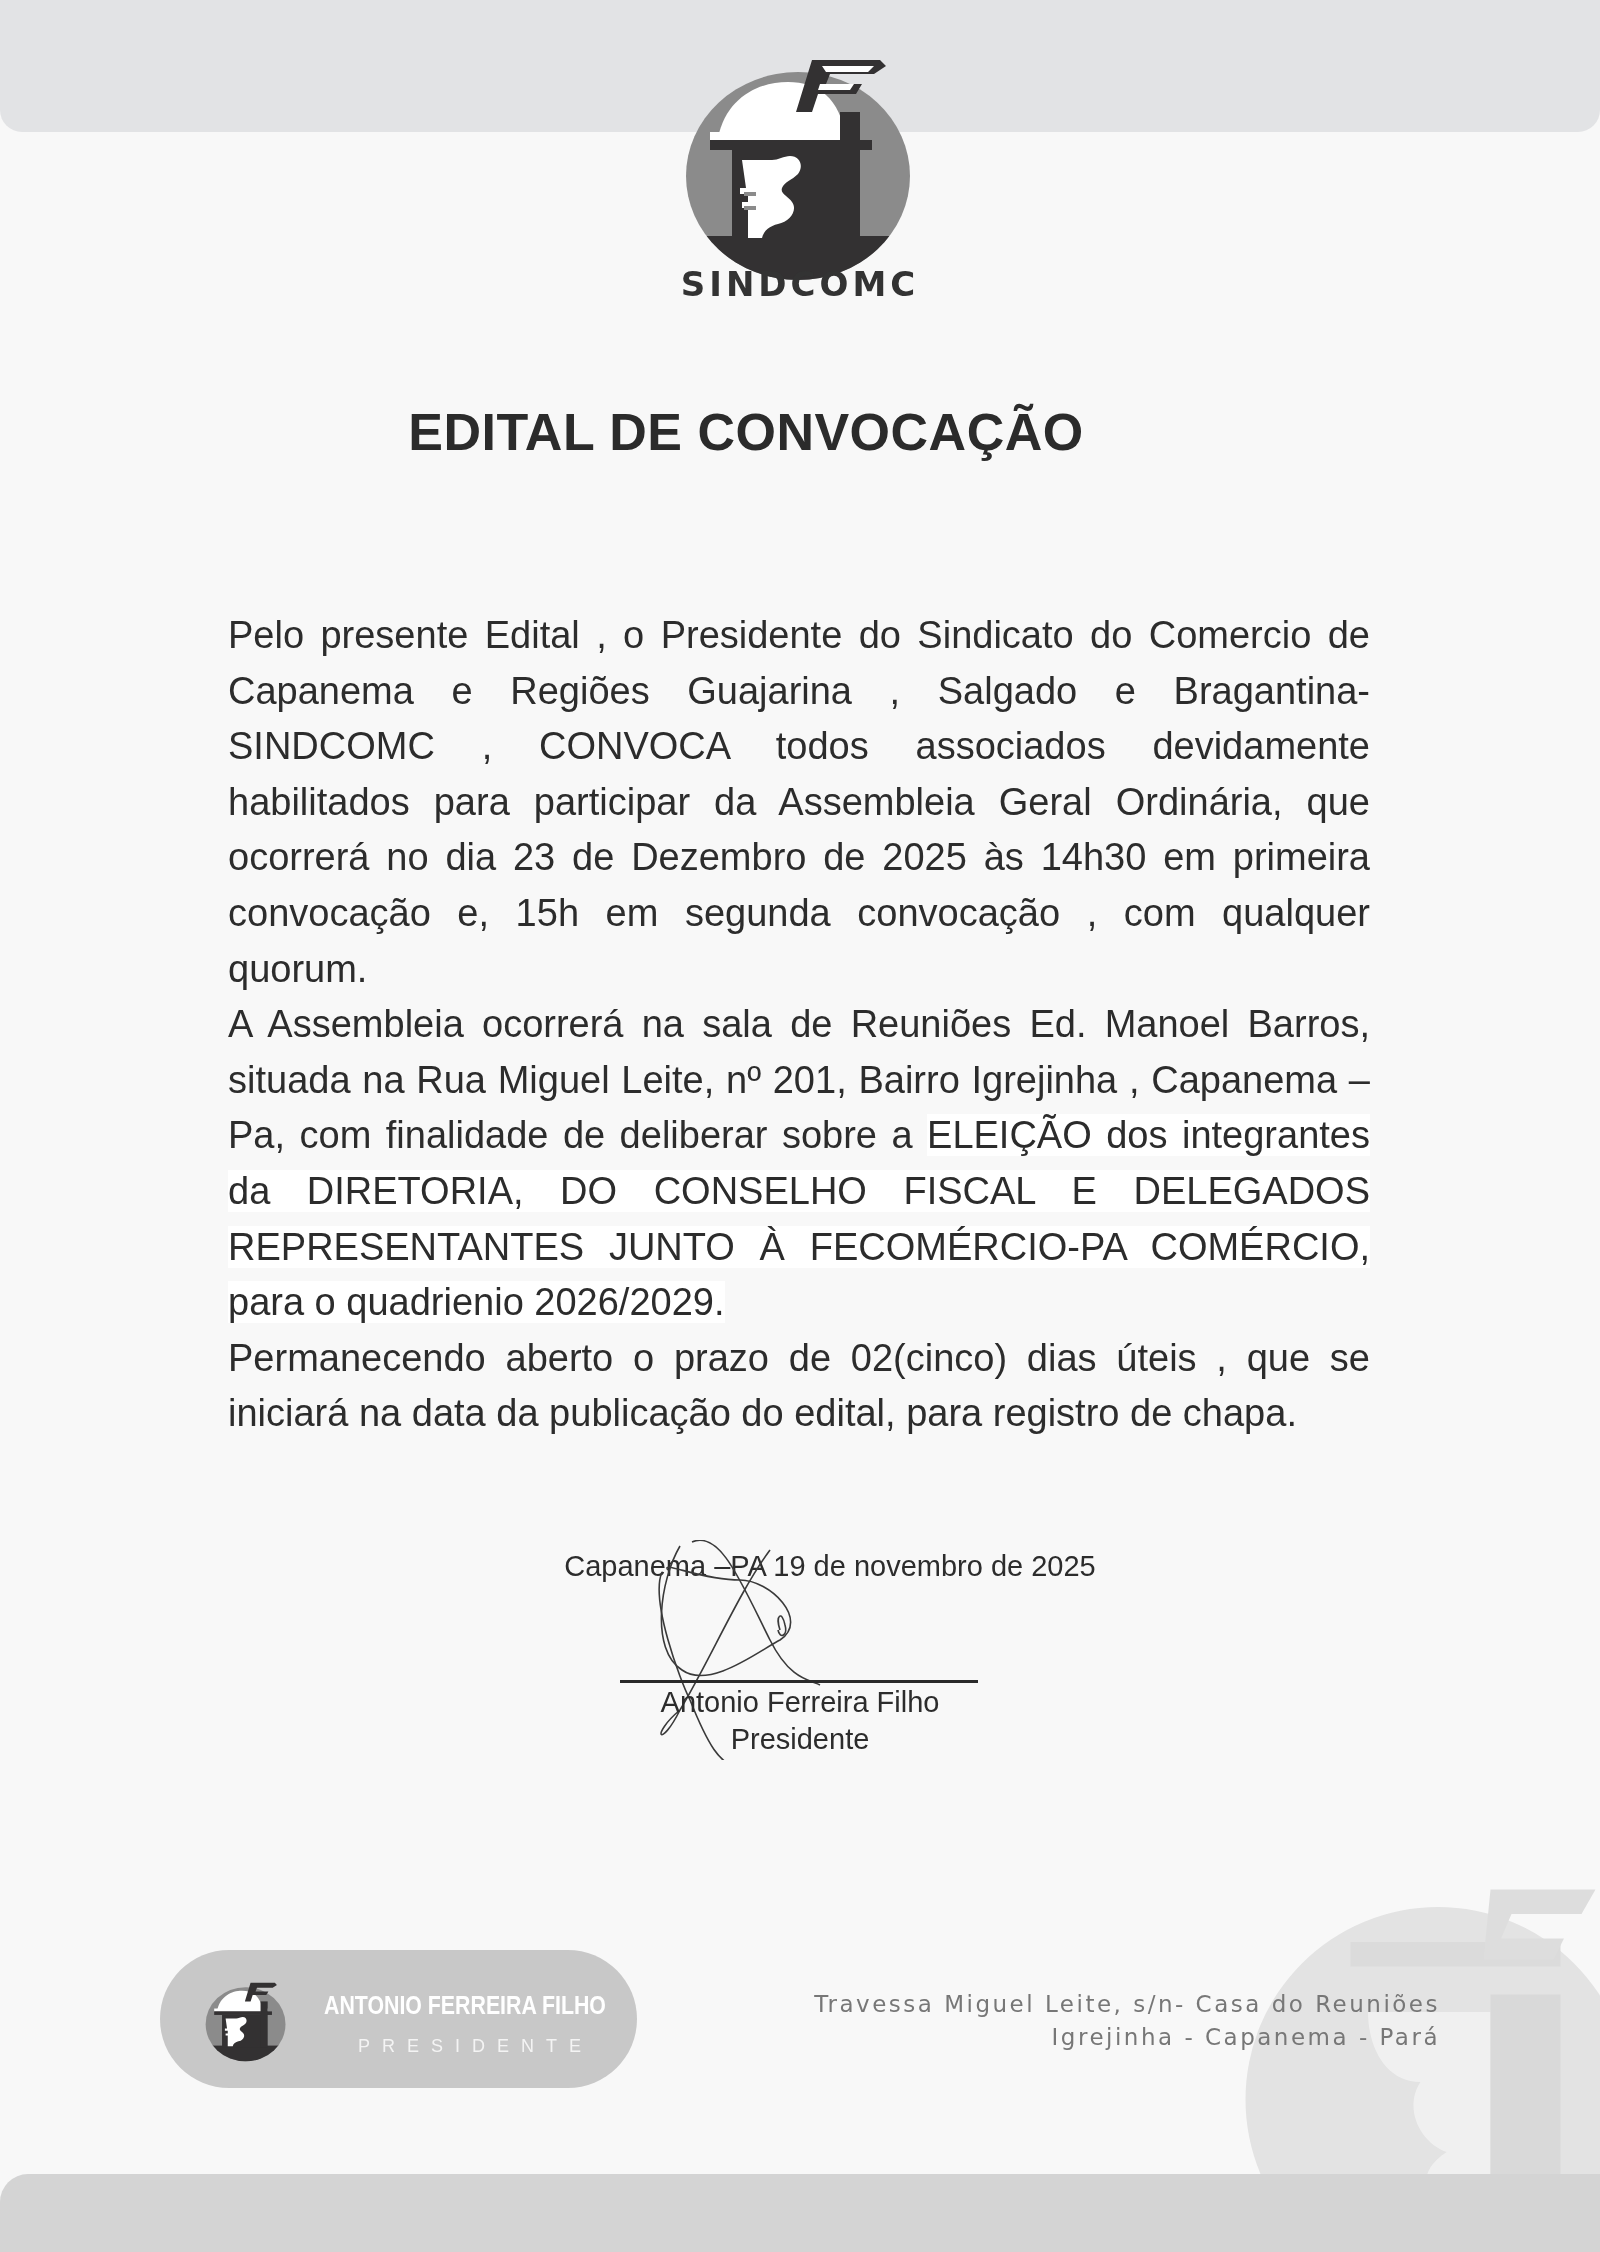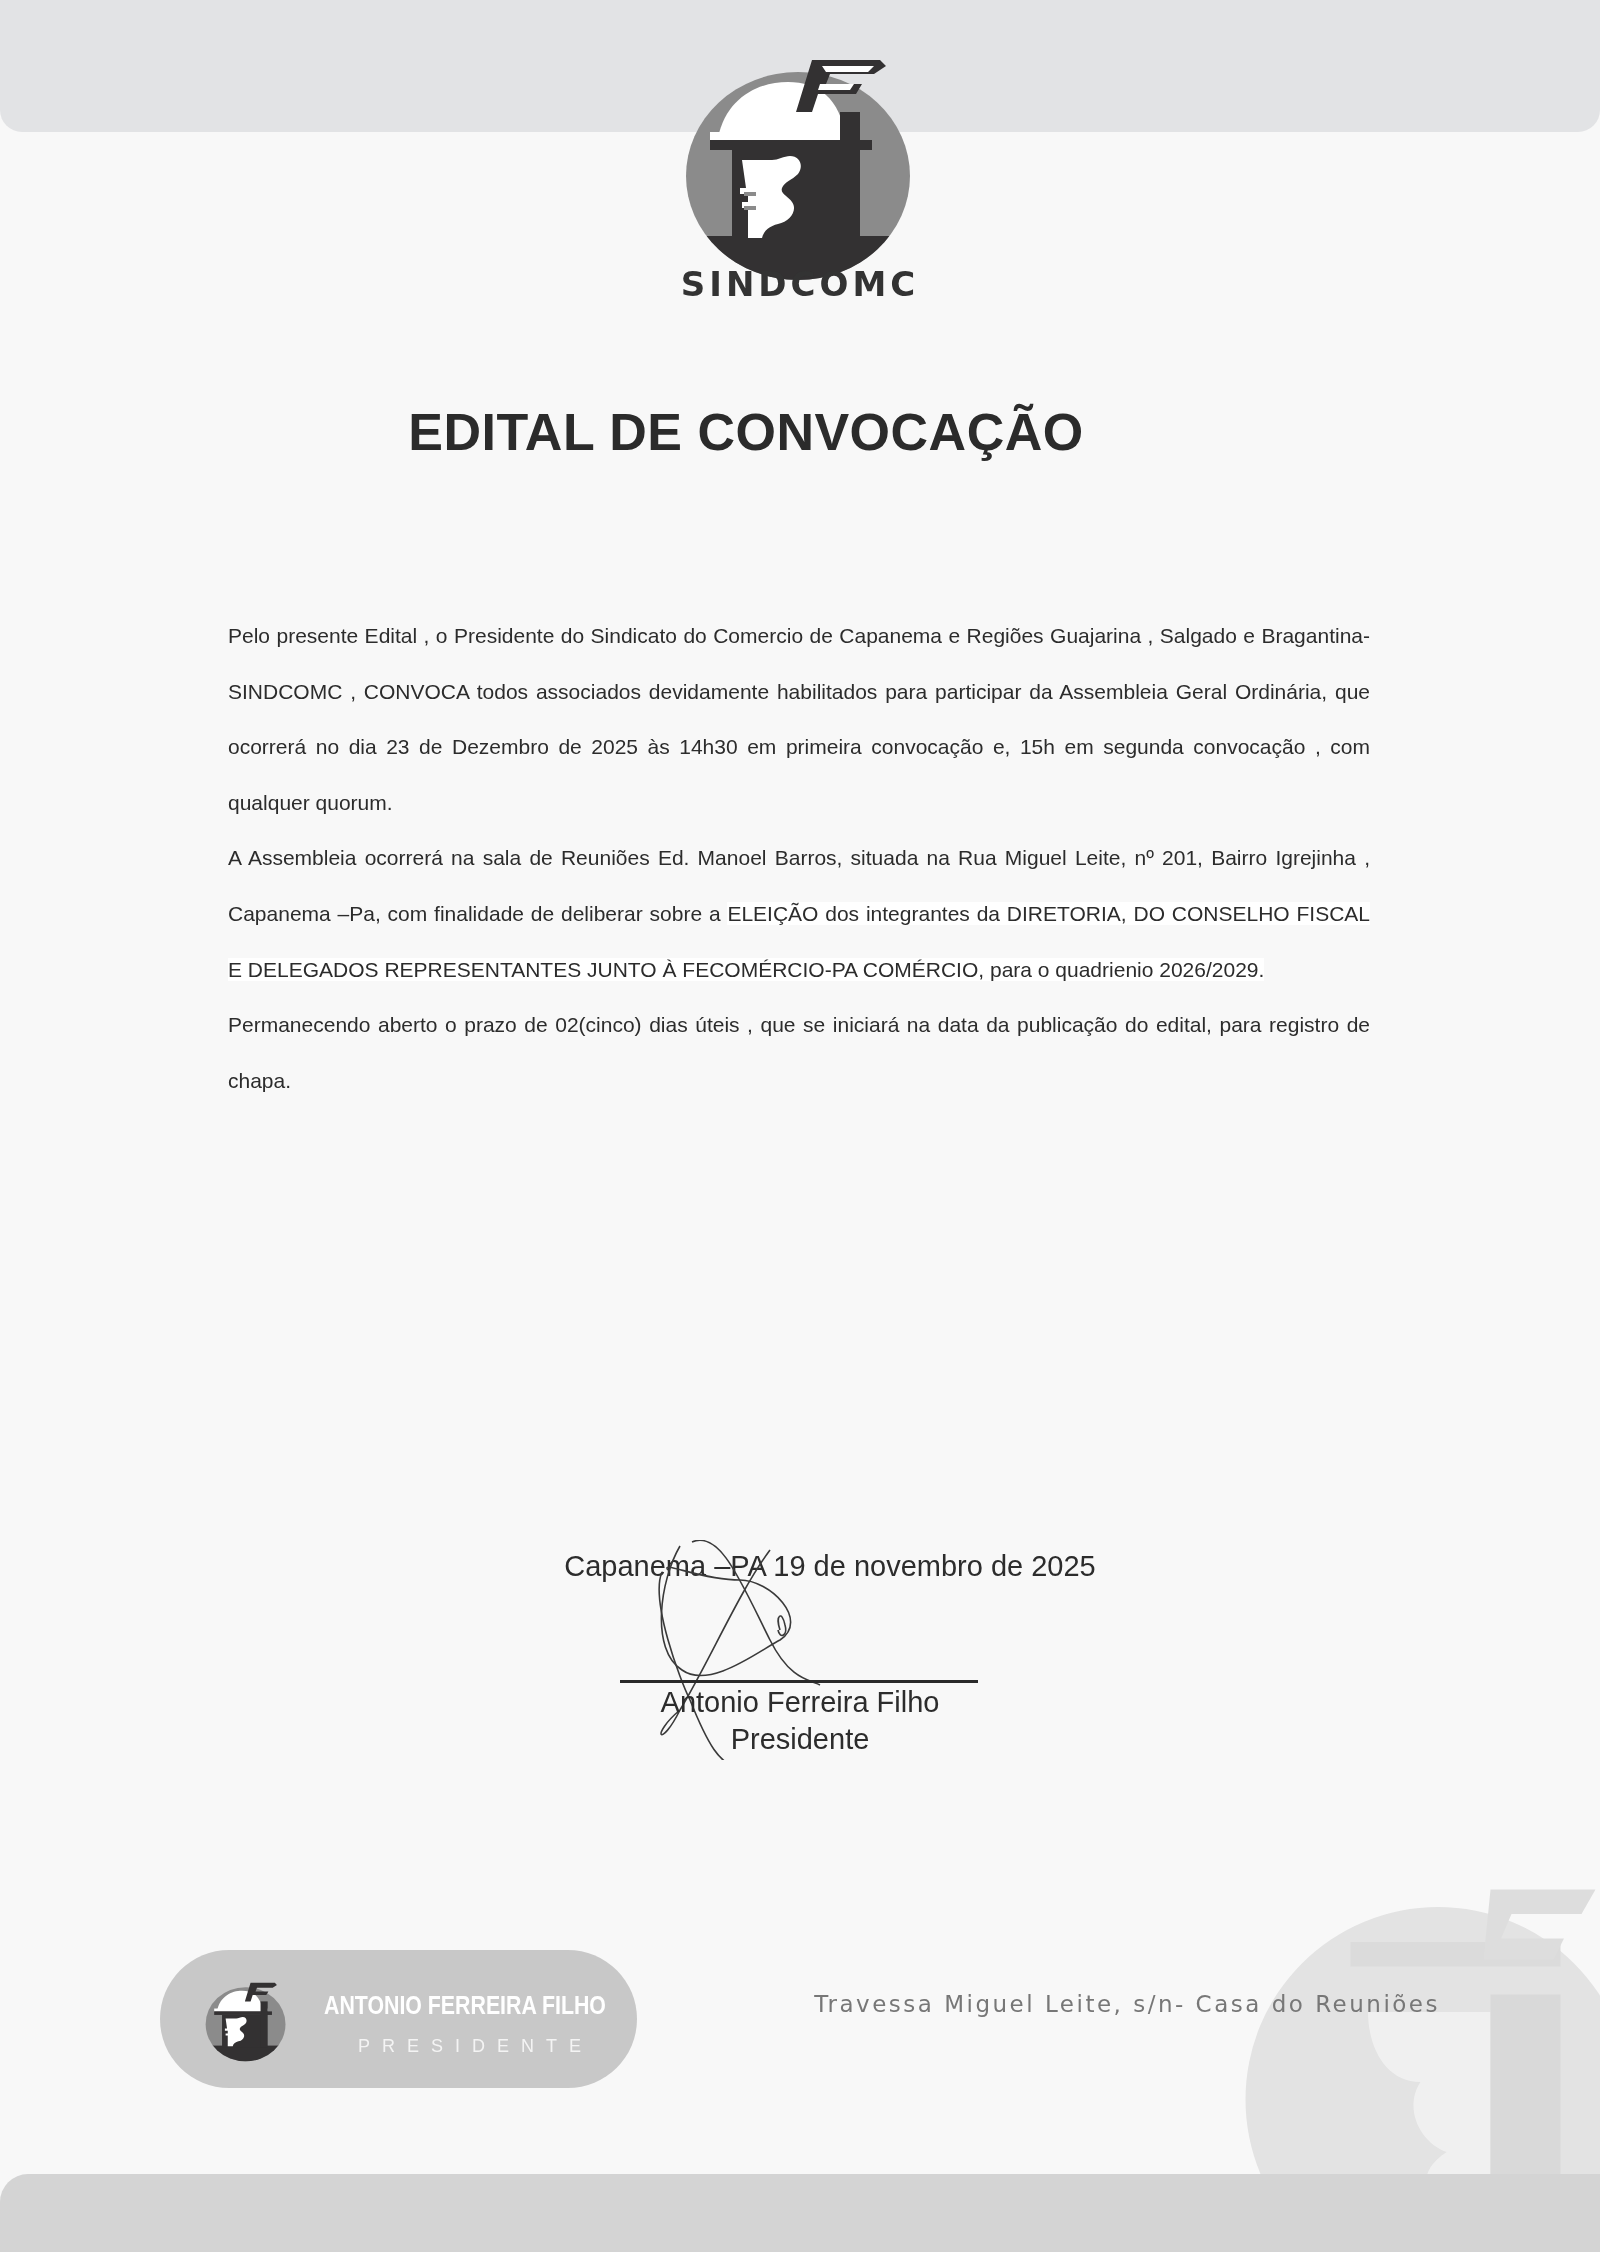--- a/index.html
+++ b/index.html
@@ -30,21 +30,21 @@
     position: absolute; left: 0; width: 1600px; top: 264px; text-align: center;
     font-family: "DejaVu Sans", sans-serif; font-size: 34px; letter-spacing: 4px;
     color: #333; font-weight: bold;
   }
   .title {
     position: absolute; left: 0; width: 1492px; top: 402px; text-align: center;
     font-size: 52px; font-weight: bold; color: #2b2b2b; letter-spacing: 0.5px;
   }
   .body-text {
     position: absolute; left: 228px; top: 608px; width: 1142px;
-    font-size: 21px; line-height: 55.6px; color: #2c2c2c;
+    font-size: 38px; line-height: 55.6px; color: #2c2c2c;
   }
   .body-text p { margin: 0; text-align: justify; text-align-last: left; }
   .hl { background: #ffffff; }
   .place-date {
     position: absolute; left: 0; top: 1550px; width: 1600px; text-align: center;
     font-size: 29px; color: #2c2c2c; padding-left: 0; margin-left: 30px;
   }
   .sig-line {
     position: absolute; left: 620px; top: 1680px; width: 358px; height: 3px;
     background: #2a2a2a;
@@ -166,15 +166,16 @@
     <rect x="50" y="98" width="126" height="90" fill="#333132"></rect>
     <rect x="158" y="60" width="20" height="128" fill="#333132"></rect>
     <path d="M60 108 h30 c6 0 12 -4 18 -4 c10 0 14 10 8 18 c-6 6 -14 8 -16 14 c-2 6 6 8 10 14 c6 8 -2 20 -14 22 c-8 2 -14 6 -16 14 h-14 v-30 h-6 v-6 h6 v-8 h-8 v-6 h6 z" fill="#ffffff"></path>
   </svg>
   <div class="badge-name">ANTONIO FERREIRA FILHO</div>
   <div class="badge-role">PRESIDENTE</div>
 </div>
 
 <div class="contact">
   <div>Travessa Miguel Leite, s/n- Casa do Reuniões</div>
+  <div>Igrejinha - Capanema - Pará</div>
 </div>
 
 <div class="bottom-band"></div>
 
 </body></html>

